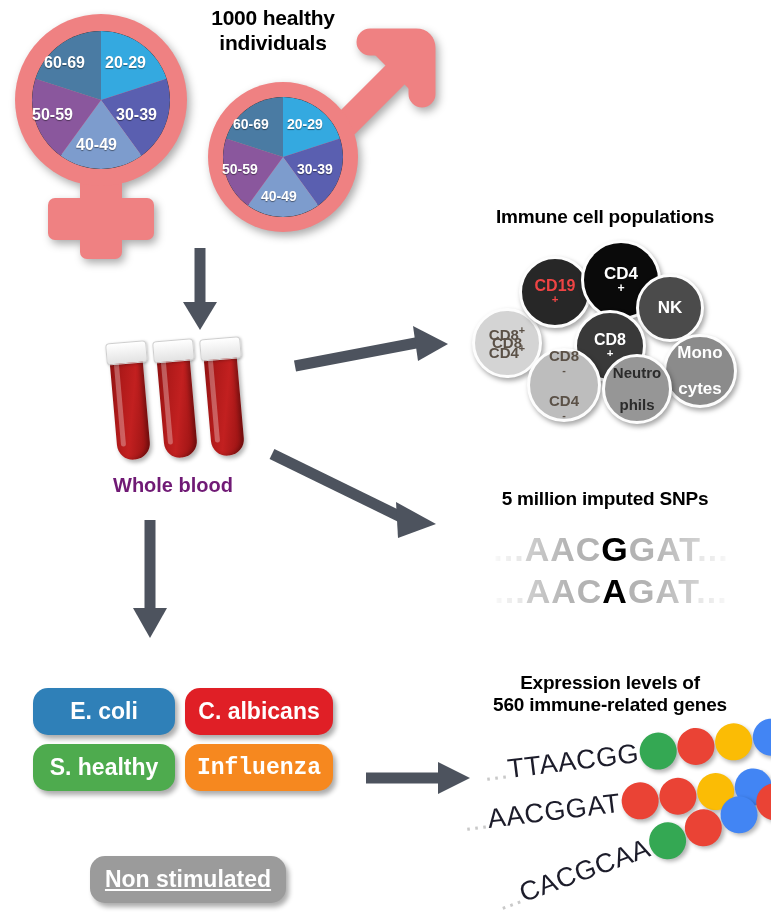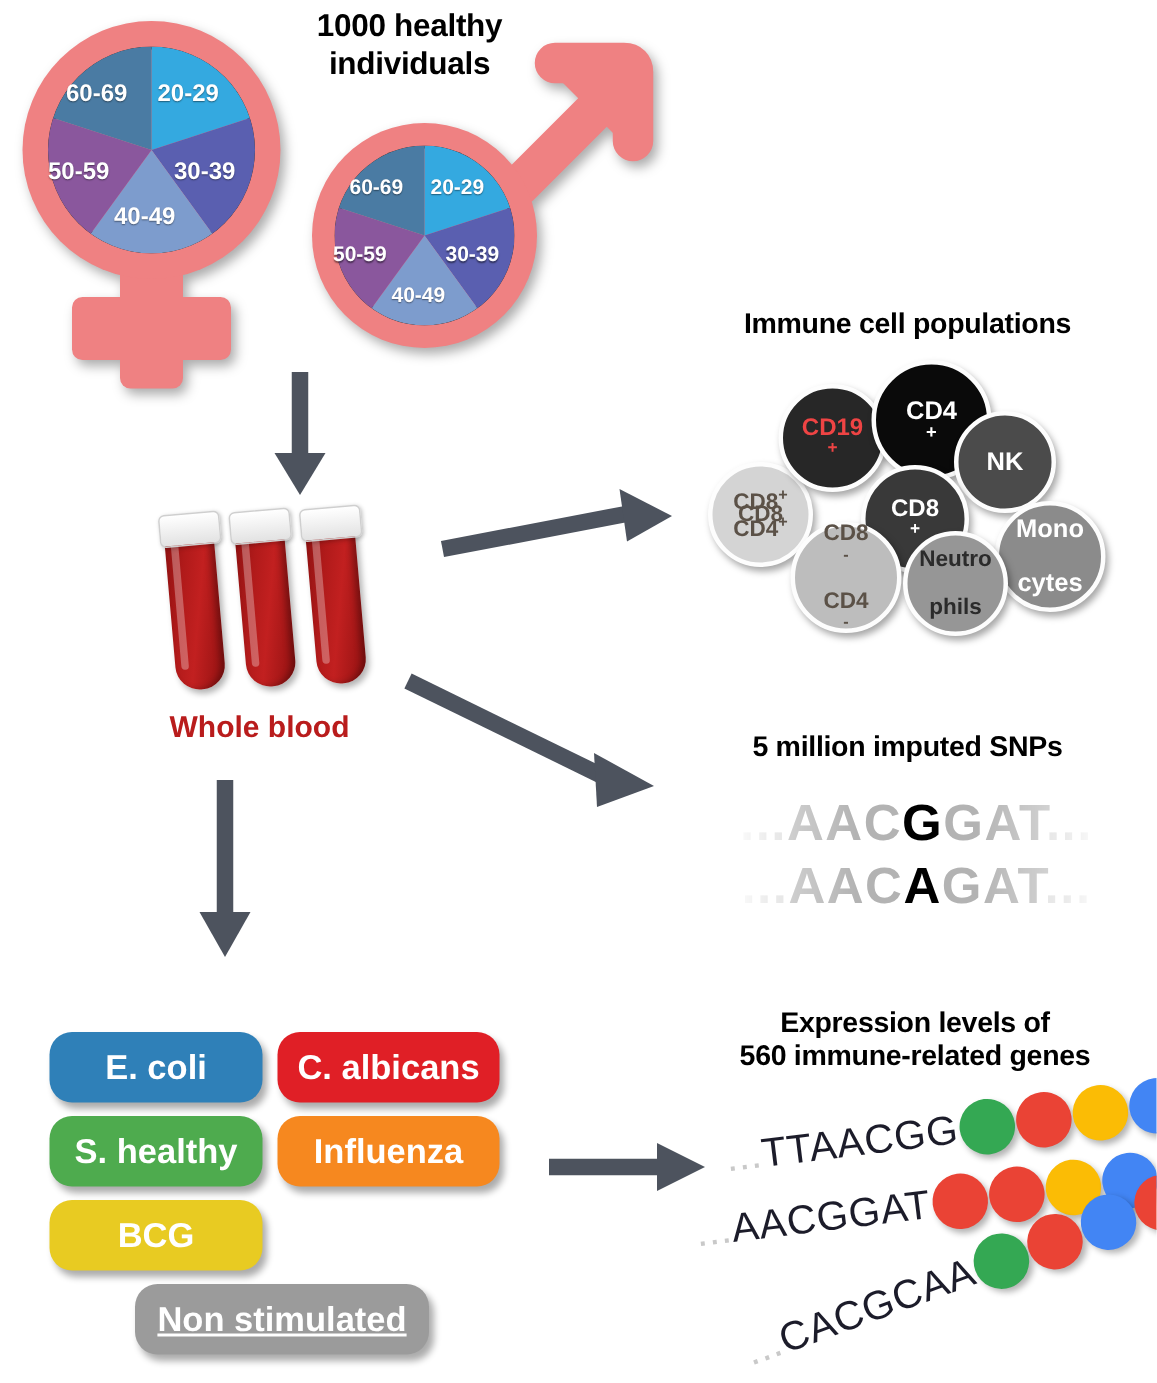--- a/index.html
+++ b/index.html
@@ -35,21 +35,21 @@
   .tube .glass{position:absolute;left:0;top:10px;width:33px;height:108px;
      border-radius:4px 4px 16px 16px;background:#a31616;
      background:linear-gradient(100deg,#8d1111 0%,#b01a1a 30%,#c22020 55%,#8e1010 100%);
      box-shadow:inset -3px 0 4px rgba(0,0,0,.28), 2px 3px 4px rgba(0,0,0,.3);}
   .tube .shine{position:absolute;left:4px;top:16px;width:5px;height:88px;
      border-radius:3px;background:rgba(255,255,255,.30);}
   .tube .cap{position:absolute;left:-3px;top:0px;width:39px;height:20px;
      border-radius:4px;background:linear-gradient(180deg,#ffffff,#e2e2e2);
      border:1px solid #cfcfcf;box-shadow:1px 1px 3px rgba(0,0,0,.25);}
   #lbl-wholeblood{left:78px;top:474px;width:190px;font-size:20px;font-weight:bold;
-     color:#b91c1c;text-align:center;}
+     color:#701a75;text-align:center;}
 
   
   .cell{position:absolute;border-radius:50%;display:flex;align-items:center;
      justify-content:center;text-align:center;font-weight:bold;line-height:1.02;
      border:3px solid #fdfdfd;box-sizing:border-box;
      box-shadow:2px 3px 5px rgba(0,0,0,.35);}
   .cell span{display:block;}
   .sup{font-size:.72em;vertical-align:super;}
 
   
@@ -245,25 +245,22 @@
 
   <div class="stimbox" style="left:33px;top:688px;width:142px;height:47px;background:#2f80b8;">
     <span>E. coli</span>
   </div>
   <div class="stimbox" style="left:185px;top:688px;width:148px;height:47px;background:#e01f26;">
     <span>C. albicans</span>
   </div>
   <div class="stimbox" style="left:33px;top:744px;width:142px;height:47px;background:#4eab4e;">
     <span>S. healthy</span>
   </div>
-  <div class="stimbox" style="left:185px;top:744px;width:148px;height:47px;background:#f6881f;">
+  <div class="stimbox" style="left:185px;top:744px;width:148px;height:47px;background:#f6881f;font-family:Liberation Mono, monospace;">
     <span>Influenza</span>
-  </div>
-  <div class="stimbox" style="left:33px;top:800px;width:142px;height:47px;background:#e8cb22;">
-    <span>BCG</span>
   </div>
   <div class="stimbox" style="left:90px;top:856px;width:196px;height:47px;background:#9b9b9b;text-decoration:underline;">
     <span>Non stimulated</span>
   </div>
 
   <svg class="arrowsvg" style="left:364px;top:756px;" width="110" height="44">
     <path d="M2 22 L80 22" stroke="#4d535e" stroke-width="11" fill="none"></path>
     <path d="M74 6 L106 22 L74 38 Z" fill="#4d535e"></path>
   </svg>
 

